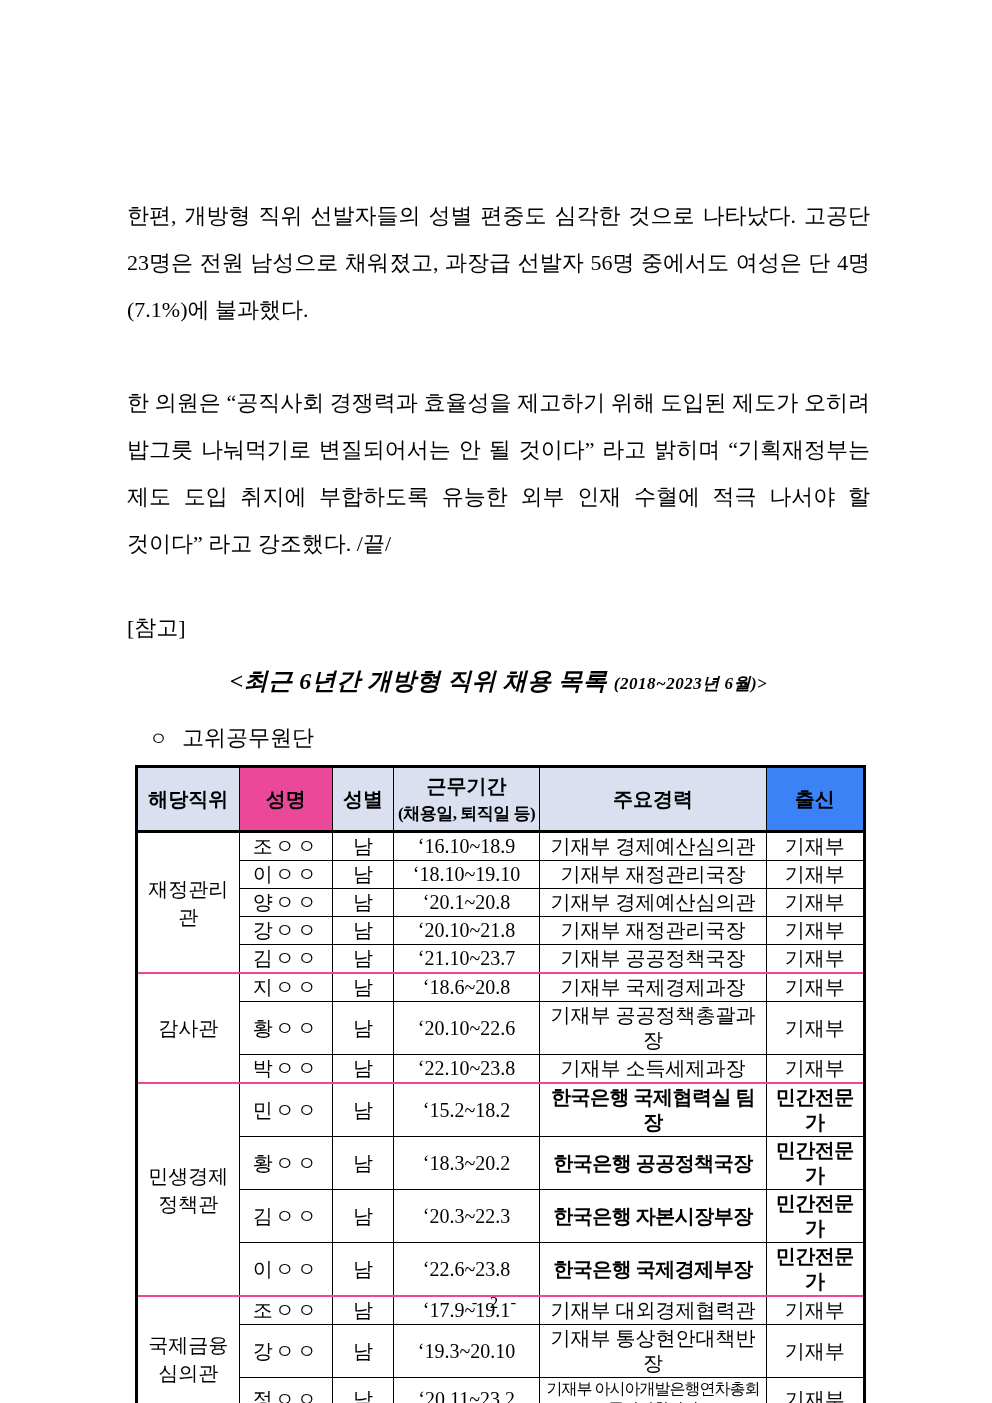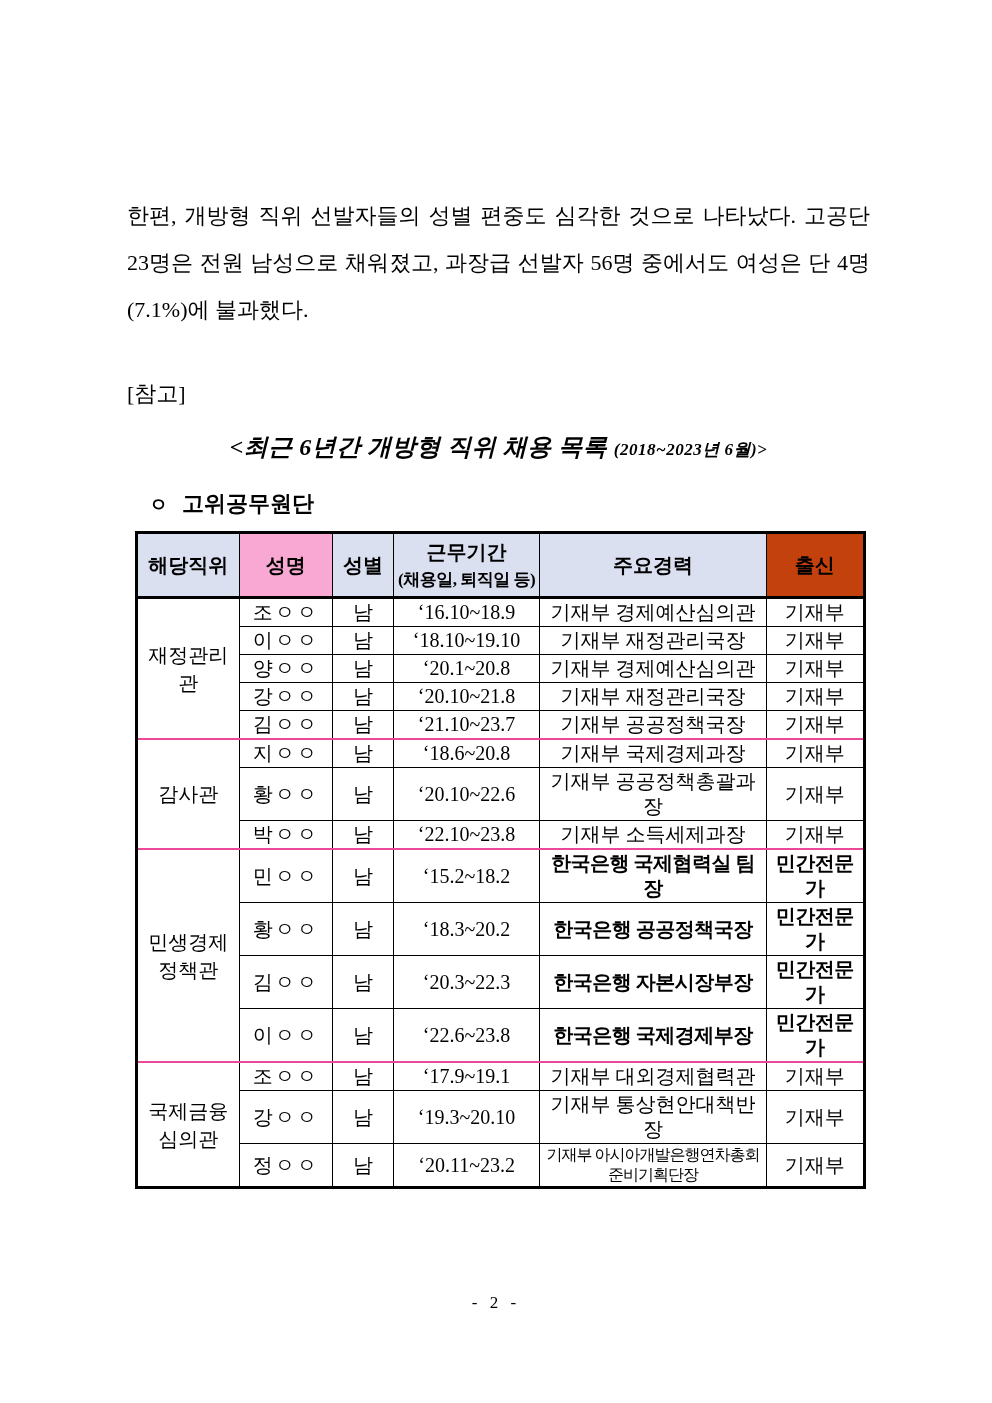--- a/index.html
+++ b/index.html
@@ -33,21 +33,21 @@
     margin: 12px 0 26px 0;
     letter-spacing: 0.5px;
     font-style: italic;
   }
   .table-title .sub {
     font-size: 17px;
     font-weight: bold;
   }
   .section-heading {
     font-size: 22px;
-    font-weight: bold;
+    font-weight: normal;
     margin: 0 0 12px 22px;
   }
   .section-heading .bullet { margin-right: 14px; font-size: 19px; }
   table.roster {
     width: 731px;
     margin-left: 8px;
     border-collapse: collapse;
     border: 3px solid #000;
     table-layout: fixed;
   }
@@ -93,20 +93,21 @@
     letter-spacing: 4px;
   }
 </style>
 </head>
 <body>
 
 <div class="page">
 
   <p class="para">한편, 개방형 직위 선발자들의 성별 편중도 심각한 것으로 나타났다. 고공단 23명은 전원 남성으로 채워졌고, 과장급 선발자 56명 중에서도 여성은 단 4명 (7.1%)에 불과했다.</p>
 
+  <p class="para">한 의원은 “공직사회 경쟁력과 효율성을 제고하기 위해 도입된 제도가 오히려 밥그릇 나눠먹기로 변질되어서는 안 될 것이다” 라고 밝히며 “기획재정부는 제도 도입 취지에 부합하도록 유능한 외부 인재 수혈에 적극 나서야 할 것이다” 라고 강조했다. /끝/</p>
 
   <div class="ref-label">[참고]</div>
 
   <div class="table-title"><span>&lt;최근 6년간 개방형 직위 채용 목록 </span><span class="sub">(2018~2023년 6월)&gt;</span></div>
 
   <div class="section-heading">
     <span class="bullet">ㅇ</span><span>고위공무원단</span>
   </div>
 
   <table class="roster">
@@ -114,25 +115,25 @@
       <col style="width:14.1%">
       <col style="width:12.8%">
       <col style="width:8.4%">
       <col style="width:20.1%">
       <col style="width:31.1%">
       <col style="width:13.5%">
     </colgroup>
     <thead>
       <tr>
         <th style="background: rgb(219, 224, 240);">해당직위</th>
-        <th style="background: #f9a8d4;">성명</th>
+        <th style="background: #ec4899;">성명</th>
         <th style="background: rgb(219, 224, 240);">성별</th>
         <th style="background: rgb(219, 224, 240);"><span>근무기간</span><span class="sub">(채용일, 퇴직일 등)</span></th>
         <th style="background: rgb(219, 224, 240);">주요경력</th>
-        <th style="background: #c2410c;">출신</th>
+        <th style="background: #3b82f6;">출신</th>
       </tr>
     </thead>
     <tbody>
         <tr>
           <td class="pos" rowspan="5">재정관리관</td>
           <td class="cell-name">조ㅇㅇ</td>
           <td>남</td>
           <td>‘16.10~18.9</td>
           <td>기재부 경제예산심의관</td>
           <td>기재부</td>

